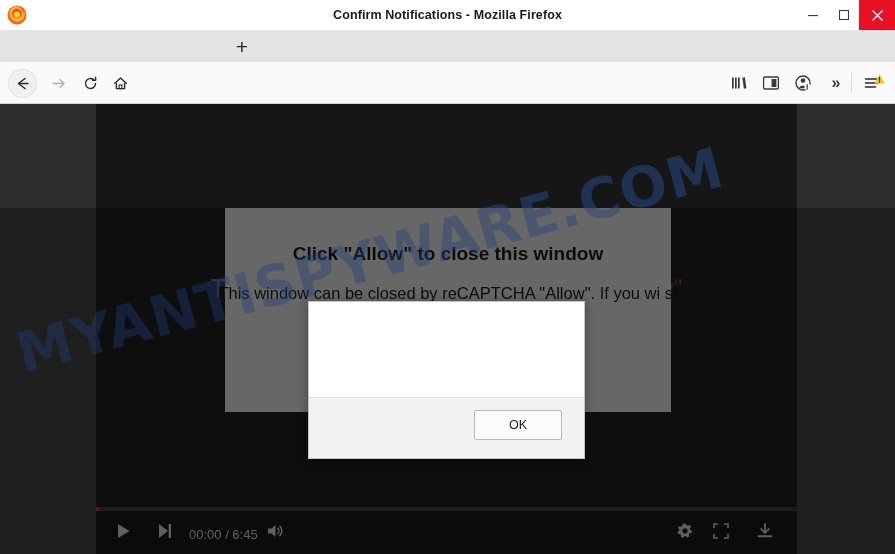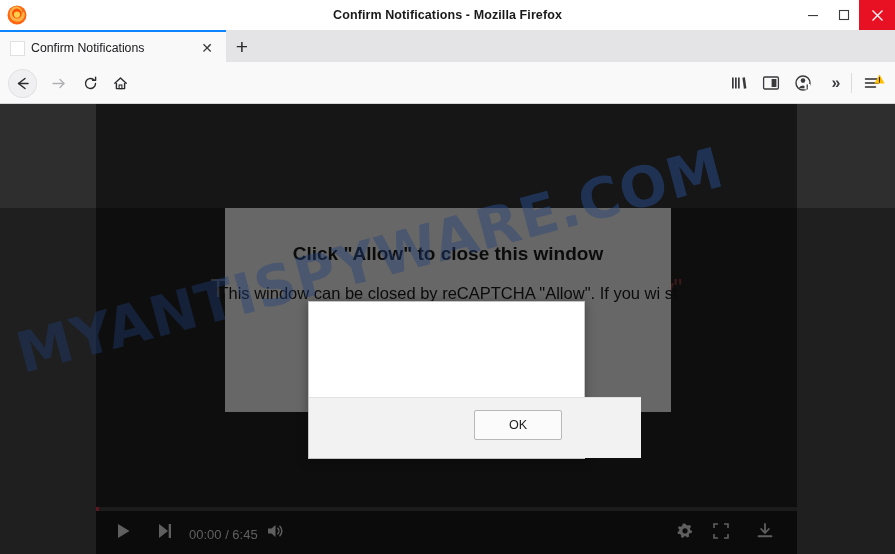--- a/index.html
+++ b/index.html
@@ -387,21 +387,21 @@
     left: 0; top: 40px;
     width: 277px;
     text-align: center;
     font-size: 12.4px;
     color: #2b2b2b;
     letter-spacing: 0.1px;
   }
   .modal-footer {
     position: absolute;
     left: 0; bottom: 0;
-    width: 332px; height: 60px;
+    width: 275px; height: 60px;
     background: #f2f2f2;
     border-top: 1px solid #e1e1e1;
   }
   .modal-ok {
     position: absolute;
     left: 165px; top: 12px;
     width: 88px; height: 30px;
     background: #fbfbfb;
     border: 1px solid #b8b8b8;
     border-radius: 2px;
@@ -442,25 +442,20 @@
       </div>
       <div class="win-btn close">
         <svg class="win-glyph" width="13" height="13" viewBox="0 0 13 13">
             <path d="M1.5 1.5 L11.5 11.5 M11.5 1.5 L1.5 11.5" stroke="#ffffff" stroke-width="1.3"></path>
           </svg>
       </div>
     </div>
   </div>
 
   <div class="tabbar">
-    <div class="tab">
-      <div class="tab-favicon"></div>
-      <div class="tab-label">Confirm Notifications</div>
-      <div class="tab-close">✕</div>
-    </div>
     <div class="newtab">+</div>
   </div>
 
   <div class="navbar">
 
     <div class="nav-btn nav-back">
       <svg width="17" height="17" viewBox="0 0 17 17">
         <path d="M11 3.5 L4.5 8.5 L11 13.5" fill="none" stroke="#2b2b2d" stroke-width="1.5" stroke-linecap="round" stroke-linejoin="round"></path>
         <path d="M4.6 8.5 H14" stroke="#2b2b2d" stroke-width="1.5" stroke-linecap="round"></path>
       </svg>

